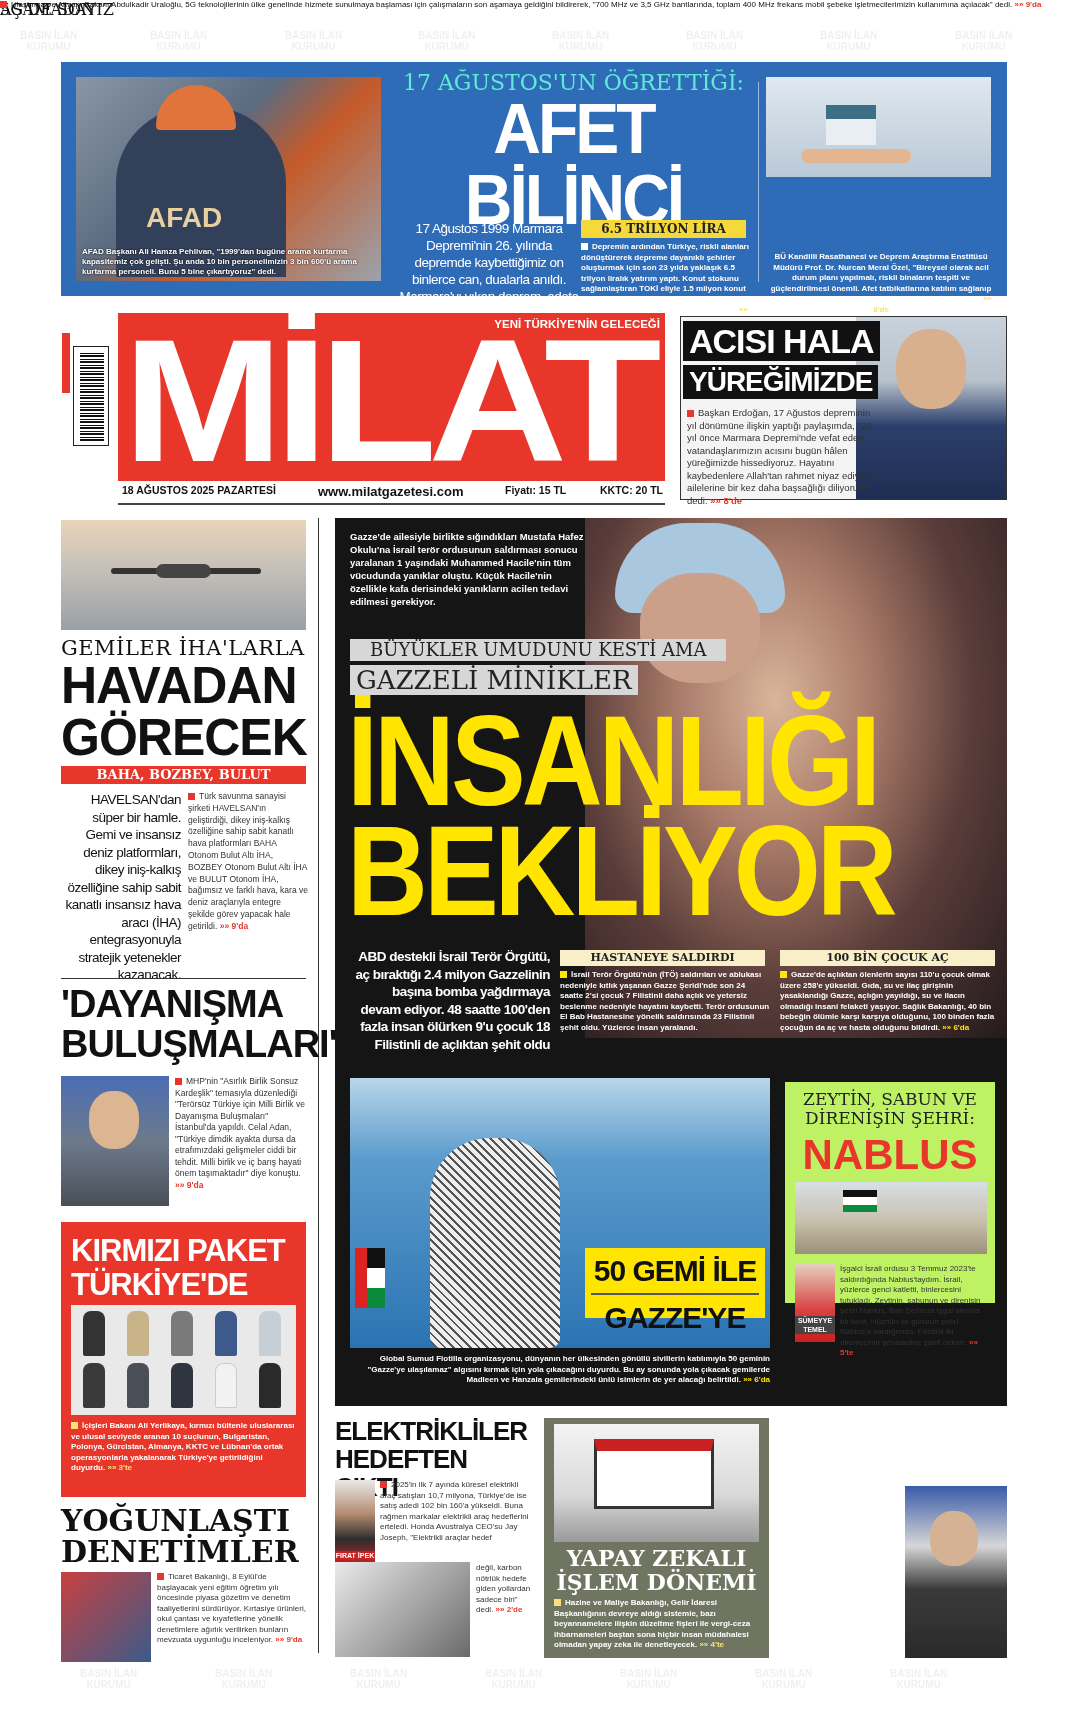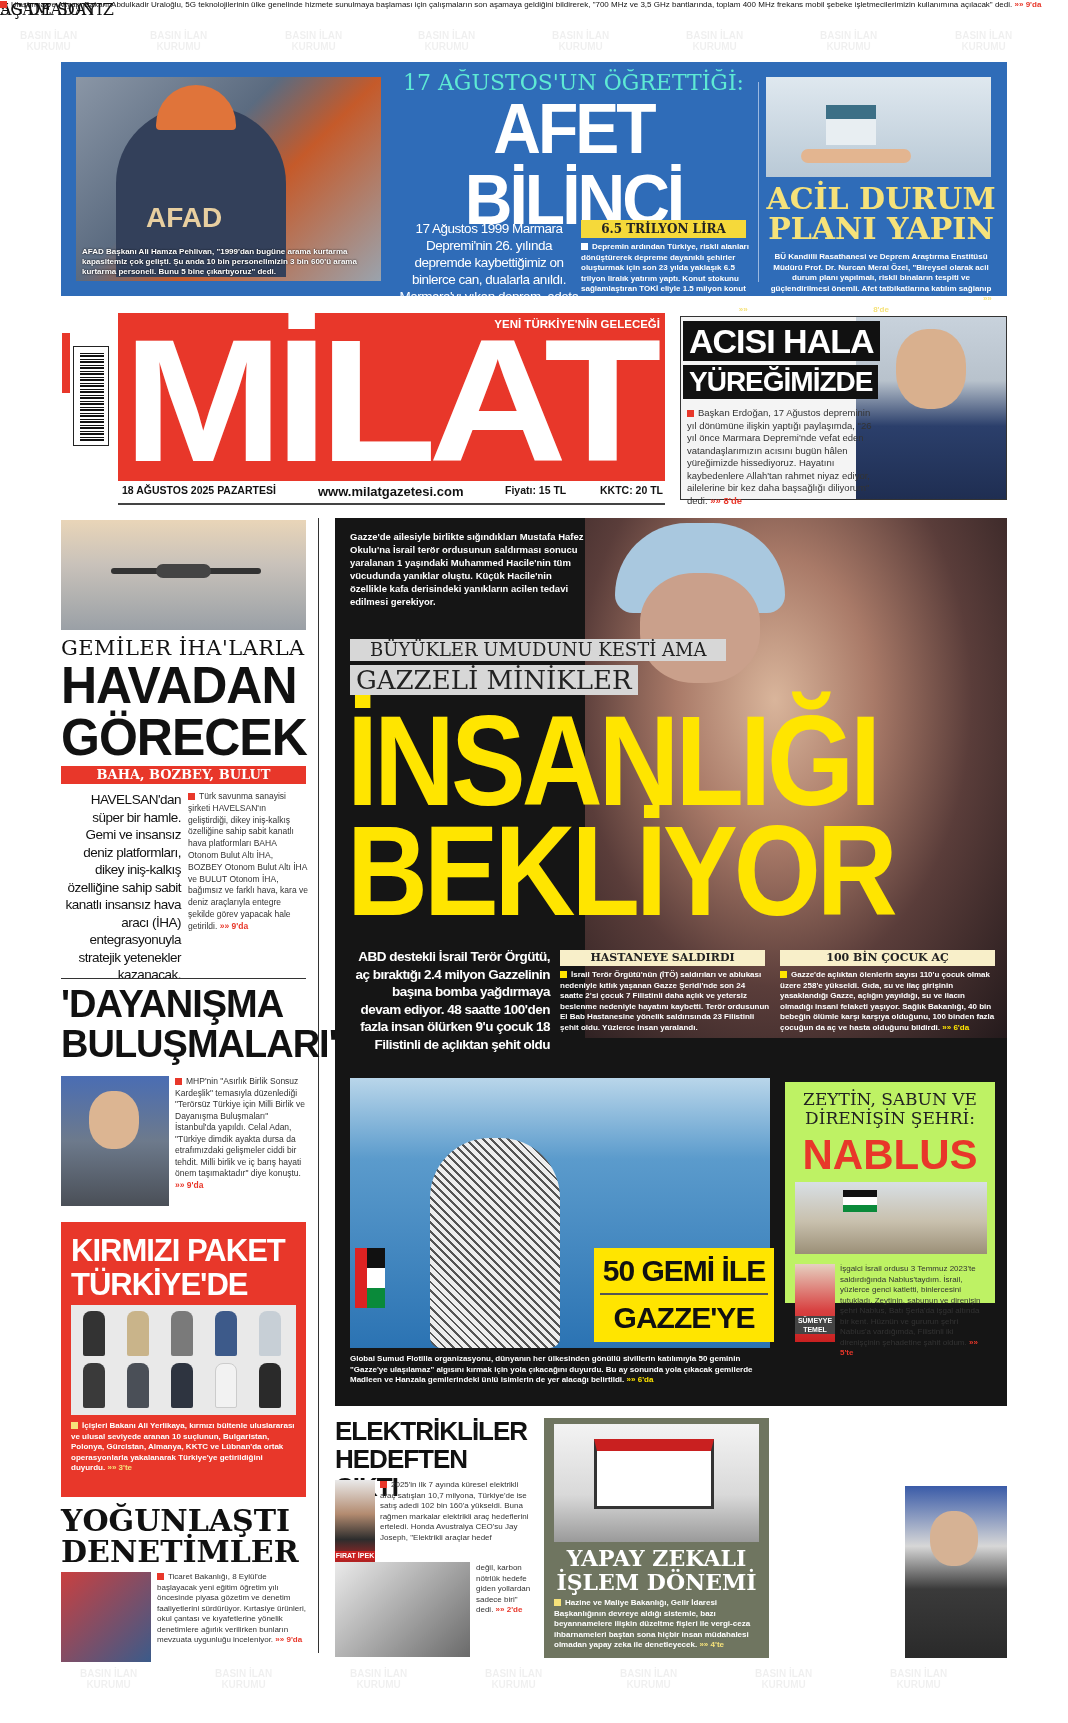--- a/index.html
+++ b/index.html
@@ -83,23 +83,23 @@
 #insanligi{position:absolute;left:12px;top:180px;color:#ffe500;font-weight:900;font-size:112px;line-height:110px;letter-spacing:-4px;transform:scaleY(1.15);transform-origin:top left}
 #bekliyor{position:absolute;left:12px;top:290px;color:#ffe500;font-weight:900;font-size:112px;line-height:110px;letter-spacing:-4px;transform:scaleY(1.15);transform-origin:top left}
 #gaza-lead{position:absolute;left:15px;top:430px;width:200px;color:#fff;font-weight:bold;font-size:13.5px;line-height:17.5px;text-align:right}
 #hastane-head{position:absolute;left:225px;top:432px;width:205px;height:16px;background:#f8efc9;color:#222;font-size:11px;font-weight:bold;text-align:center;line-height:16px}
 #hastane-text{position:absolute;left:225px;top:452px;width:210px;color:#fff;font-weight:bold}
 #cocuk-head{position:absolute;left:445px;top:432px;width:215px;height:16px;background:#f8efc9;color:#222;font-size:11px;font-weight:bold;text-align:center;line-height:16px}
 #cocuk-text{position:absolute;left:445px;top:452px;width:220px;color:#fff;font-weight:bold}
 #flotilla-photo{position:absolute;left:15px;top:560px;width:420px;height:270px;background:linear-gradient(180deg,#b9d6ea 0%,#5b9bcc 30%,#2b73b3 100%)}
 #keffiyeh{position:absolute;left:80px;top:60px;width:130px;height:210px;border-radius:60px 60px 10px 10px;background:repeating-linear-gradient(45deg,#eee 0 4px,#555 4px 6px)}
 #flag{position:absolute;left:5px;top:170px;width:30px;height:60px;background:linear-gradient(180deg,#111 0 33%,#fff 33% 66%,#0a8a3a 66%);border-left:12px solid #d22}
-#gemi-box{position:absolute;left:244px;top:170px;width:180px;height:94px;background:#ffe500;color:#111;font-weight:900;text-align:center;font-size:30px;line-height:45px;letter-spacing:-1px}
+#gemi-box{position:absolute;left:235px;top:170px;width:180px;height:70px;background:#ffe500;color:#111;font-weight:900;text-align:center;font-size:30px;line-height:45px;letter-spacing:-1px}
 #gemi-box .sep{height:2px;background:#555;margin:0 6px}
-#flotilla-caption{position:absolute;left:15px;top:836px;width:420px;color:#fff;font-weight:bold;text-align:left}
+#flotilla-caption{position:absolute;left:15px;top:836px;width:420px;color:#fff;font-weight:bold;text-align:right}
 #nablus-box{position:absolute;left:450px;top:564px;width:210px;height:221px;background:#bef264}
 #nablus-kicker{position:absolute;left:5px;top:8px;width:200px;text-align:center;color:#222;font-size:17px;line-height:19px}
 #nablus-title{position:absolute;left:5px;top:50px;width:200px;text-align:center;color:#e8372a;font-weight:900;font-size:42px;line-height:46px}
 #nablus-photo{position:absolute;left:10px;top:100px;width:192px;height:72px;background:linear-gradient(180deg,#d8dfe5 0%,#c8c0ad 55%,#9b8f77 100%)}
 #pal-flag{position:absolute;left:48px;top:8px;width:34px;height:22px;background:linear-gradient(180deg,#111 0 33%,#fff 33% 66%,#0a8a3a 66%)}
 #author-photo{position:absolute;left:10px;top:182px;width:40px;height:78px;background:linear-gradient(180deg,#e6d0c0 0%,#d84040 60%,#c92020 100%)}
 #author-name{position:absolute;left:0;bottom:8px;width:40px;background:#444;color:#fff;font-size:7px;font-weight:bold;text-align:center;line-height:9px}
 #nablus-text{position:absolute;left:55px;top:182px;width:150px;color:#333}
 
 #elektrik-title{left:335px;top:1417px;width:200px;font-weight:900;font-size:26px;line-height:28px;letter-spacing:-1px}
@@ -198,24 +198,20 @@
   <div id="trilyon-box" class="abs serif">6.5 TRİLYON LİRA</div>
   <div id="trilyon-text" class="abs tiny">
     <span class="bullet" style="background:#fff"></span><span>Depremin ardından Türkiye, riskli alanları dönüştürerek depreme dayanıklı şehirler oluşturmak için son 23 yılda yaklaşık 6.5 trilyon liralık yatırım yaptı. Konut stokunu sağlamlaştıran TOKİ eliyle 1.5 milyon konut yapıldı ve sadece İstanbul'da 923 bin bölümün kentsel dönüşümü tamamlandı.</span>
     <span class="ref" style="color:#f6e27a"><span>»»</span> <span>8'de</span></span>
   </div>
   <div id="banner-divider" class="abs"></div>
   <div id="house-photo" class="abs">
     <div id="house"></div>
     <div id="hand"></div>
   </div>
-  <div id="acil-title" class="abs serif">
-    <div>ACİL DURUM</div>
-    <div>PLANI YAPIN</div>
-  </div>
   <div id="acil-text" class="abs tiny">
     <span>BÜ Kandilli Rasathanesi ve Deprem Araştırma Enstitüsü Müdürü Prof. Dr. Nurcan Meral Özel, "Bireysel olarak acil durum planı yapılmalı, riskli binaların tespiti ve güçlendirilmesi önemli. Afet tatbikatlarına katılım sağlanıp bilinçlendirme çalışmalarına aktif katkı sunulmalı" dedi.</span>
     <span class="ref" style="color:#f6e27a"><span>»»</span> <span>8'de</span></span>
   </div>
 </div>
 
 <div id="mast-left-tab" class="abs"></div>
 <div id="mast-red" class="abs"></div>
 <div id="slogan" class="abs">YENİ TÜRKİYE'NİN GELECEĞİ</div>
 <div id="logo" class="abs">MİLAT</div>

